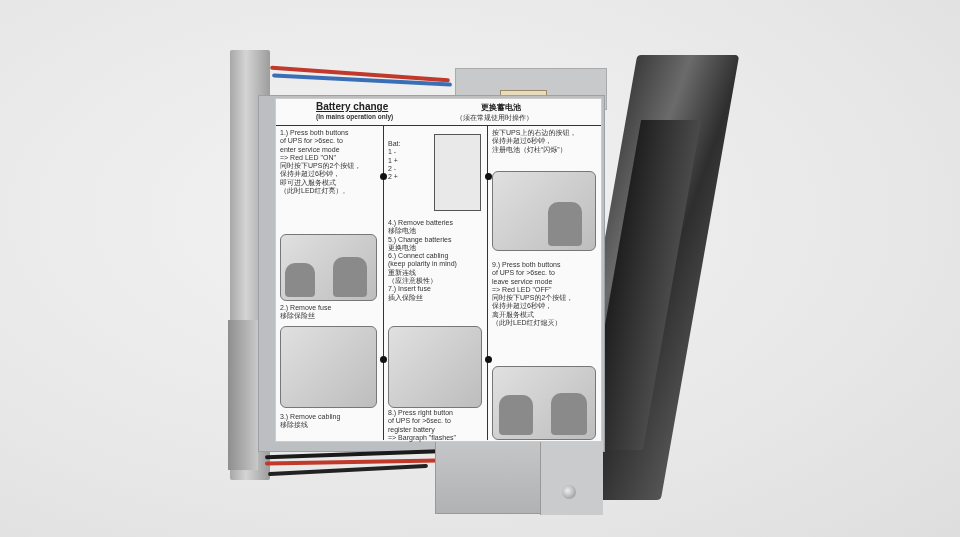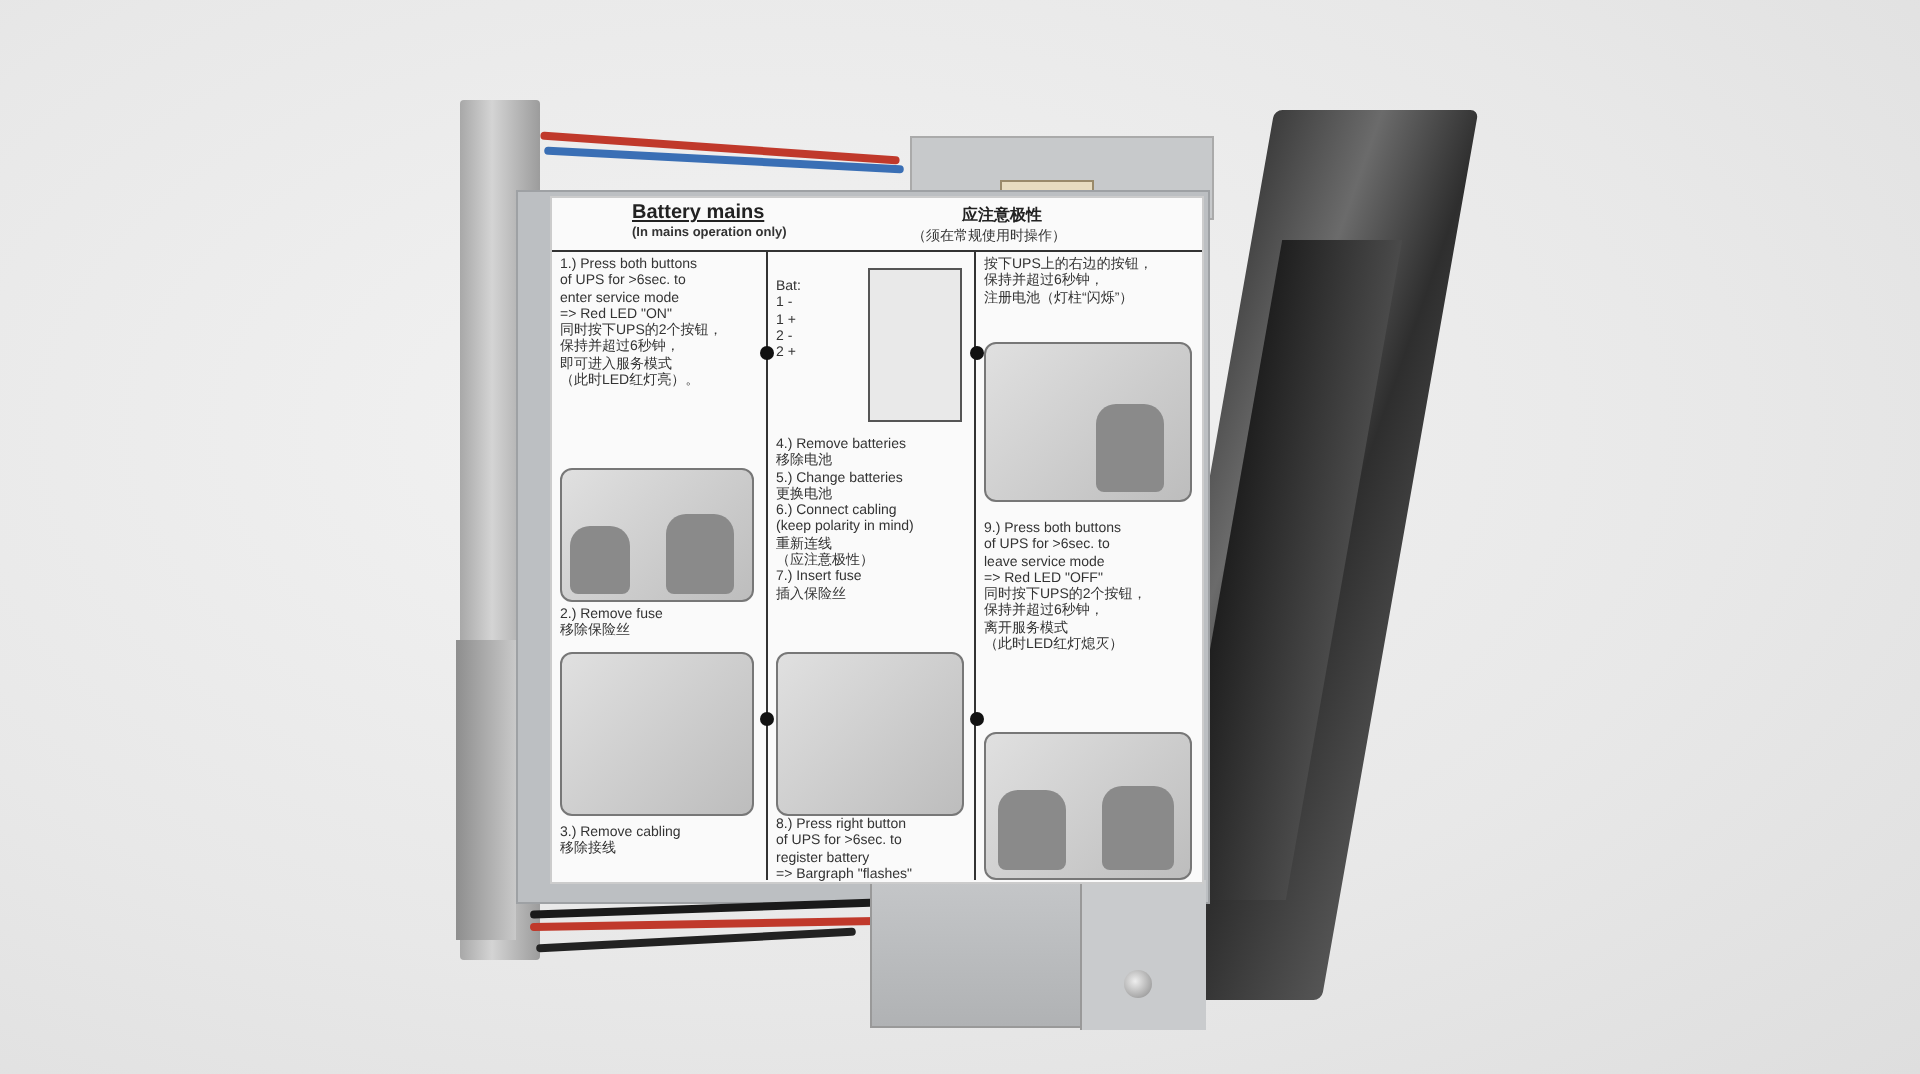--- a/index.html
+++ b/index.html
@@ -53,23 +53,23 @@
 <div class="wire" style="left:265px;top:452px;width:190px;background:#1a1a1a;transform:rotate(-2deg);"></div>
 <div class="wire" style="left:265px;top:460px;width:175px;background:#c0392b;transform:rotate(-1deg);"></div>
 <div class="wire" style="left:268px;top:468px;width:160px;background:#222;transform:rotate(-3deg);"></div>
 
 <div class="abs bottom-box"></div>
 <div class="abs bottom-box2"></div>
 <div class="abs screw"></div>
 
 <div class="abs label">
   <div class="label-head">
-    <div class="title-en">Battery mains</div>
+    <div class="title-en">Battery change</div>
     <div class="sub-en">(In mains operation only)</div>
-    <div class="title-zh">应注意极性</div>
+    <div class="title-zh">更换蓄电池</div>
     <div class="sub-zh">（须在常规使用时操作）</div>
   </div>
 
   <div class="col col1">
     <div class="txt" style="left:4px;top:3px;">1.) Press both buttons
 of UPS for &gt;6sec. to
 enter service mode
 =&gt; Red LED "ON"
 同时按下UPS的2个按钮，
 保持并超过6秒钟，

